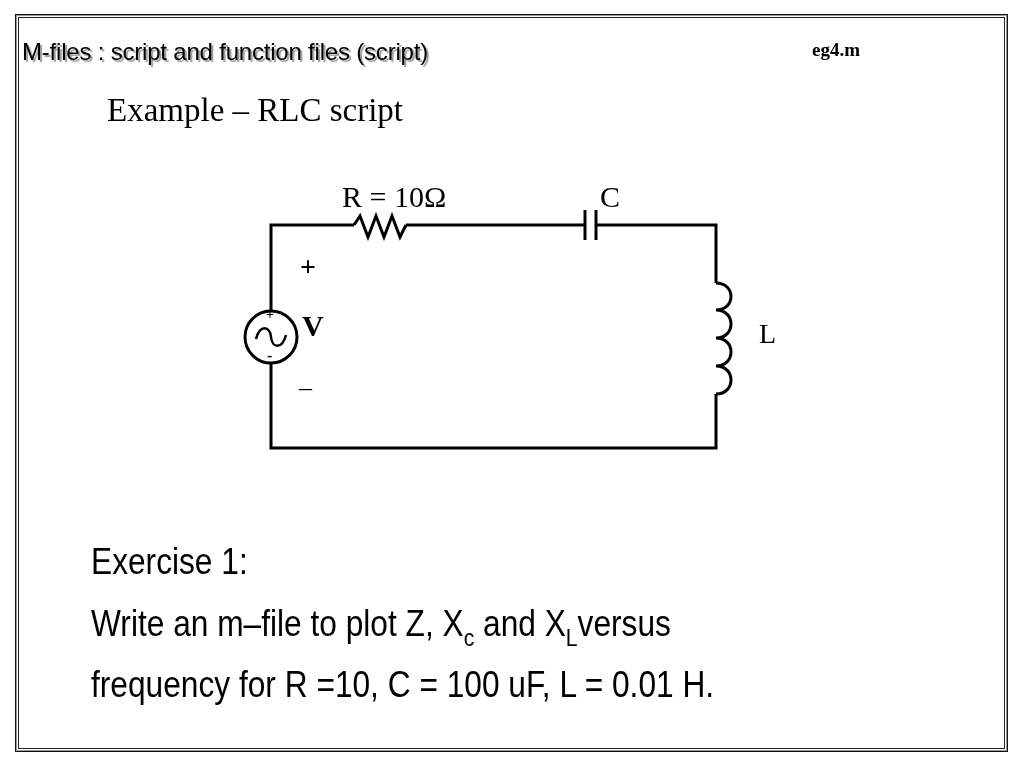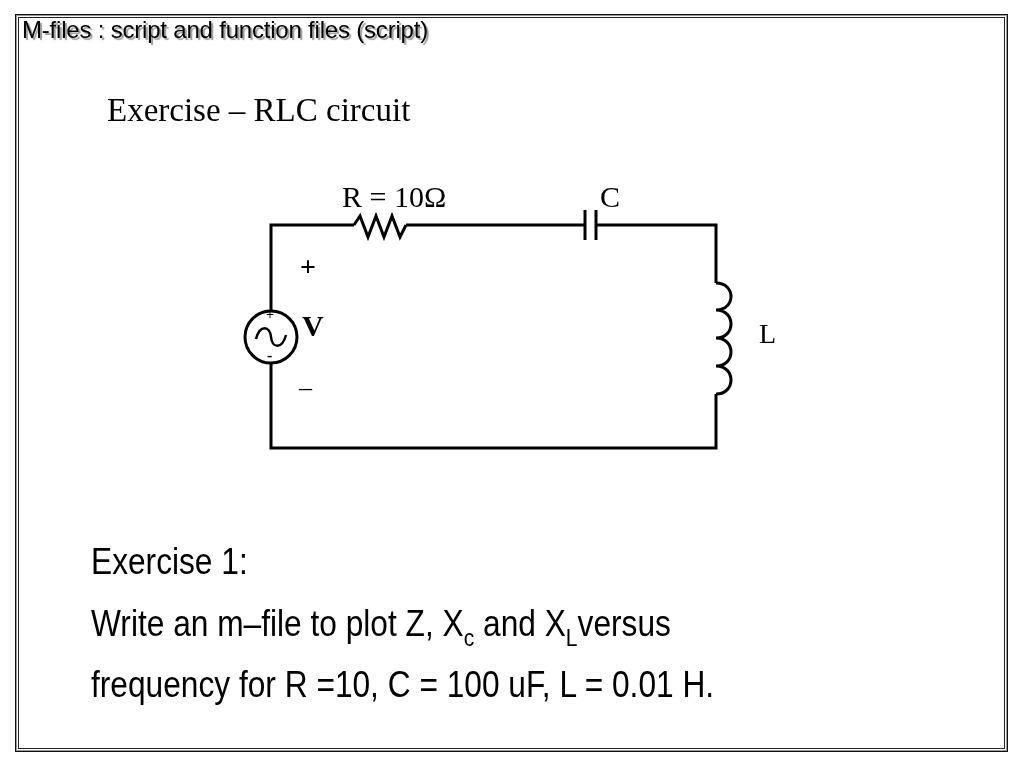--- a/index.html
+++ b/index.html
@@ -1,41 +1,42 @@
 <!DOCTYPE html>
 <html><head>
 <meta charset="utf-8">
 <style>
   html, body { margin: 0; padding: 0; background: #ffffff; }
   body { width: 1024px; height: 768px; position: relative; overflow: hidden; font-family: "Liberation Sans", sans-serif; color: #000; }
   .frame-outer { position: absolute; left: 15px; top: 14px; width: 991px; height: 736px; border: 1px solid #111; background: #fff; }
   .frame-mid { position: absolute; left: 16px; top: 15px; width: 989px; height: 734px; border: 1px solid #9a9a9a; }
   .frame-inner { position: absolute; left: 18px; top: 17px; width: 985px; height: 730px; border: 1px solid #222; }
-  .title { position: absolute; left: 22px; top: 16px; font-size: 24px; font-family: "Liberation Sans", sans-serif; color: #000; text-shadow: 2px 2px 1px #9a9a9a; white-space: nowrap; letter-spacing: -0.2px; }
+  .title { position: absolute; left: 22px; top: 38px; font-size: 24px; font-family: "Liberation Sans", sans-serif; color: #000; text-shadow: 2px 2px 1px #9a9a9a; white-space: nowrap; letter-spacing: -0.2px; }
   .files { position: absolute; left: 812px; top: 36px; font-family: "Liberation Serif", serif; font-weight: bold; font-size: 19px; line-height: 27px; white-space: nowrap; }
   .subtitle { position: absolute; left: 107px; top: 92px; font-family: "Liberation Serif", serif; font-size: 33px; white-space: nowrap; }
   .circuit { position: absolute; left: 0; top: 0; width: 1024px; height: 768px; }
   .svg-label { font-family: "Liberation Serif", serif; }
   .exercise-title { position: absolute; left: 91px; top: 541px; font-size: 36px; white-space: nowrap; transform: scaleX(0.88); transform-origin: left top; }
   .exercise-body { position: absolute; left: 91px; top: 600px; font-size: 36px; line-height: 47px; white-space: nowrap; transform: scaleX(0.88); transform-origin: left top; }
   .sub { font-size: 24px; vertical-align: -10px; }
 </style>
 </head>
 <body>
 
 <div class="frame-outer"></div>
 <div class="frame-mid"></div>
 <div class="frame-inner"></div>
 
 <div class="title">M-files : script and function files (script)</div>
 
 <div class="files">
+  <div>eg4.m</div>
 </div>
 
-<div class="subtitle">Exercise – RLC circuit</div>
+<div class="subtitle">Example – RLC script</div>
 
 <svg class="circuit" width="1024" height="768" viewBox="0 0 1024 768">
   <g fill="none" stroke="#000" stroke-width="3" stroke-linejoin="miter">
 
     <path d="M271 312 L271 225 L354 225"></path>
 
     <path d="M354 225 L360 216 L368 237 L376 216 L384 237 L392 216 L400 237 L406 225"></path>
 
     <path d="M406 225 L585 225"></path>
 

